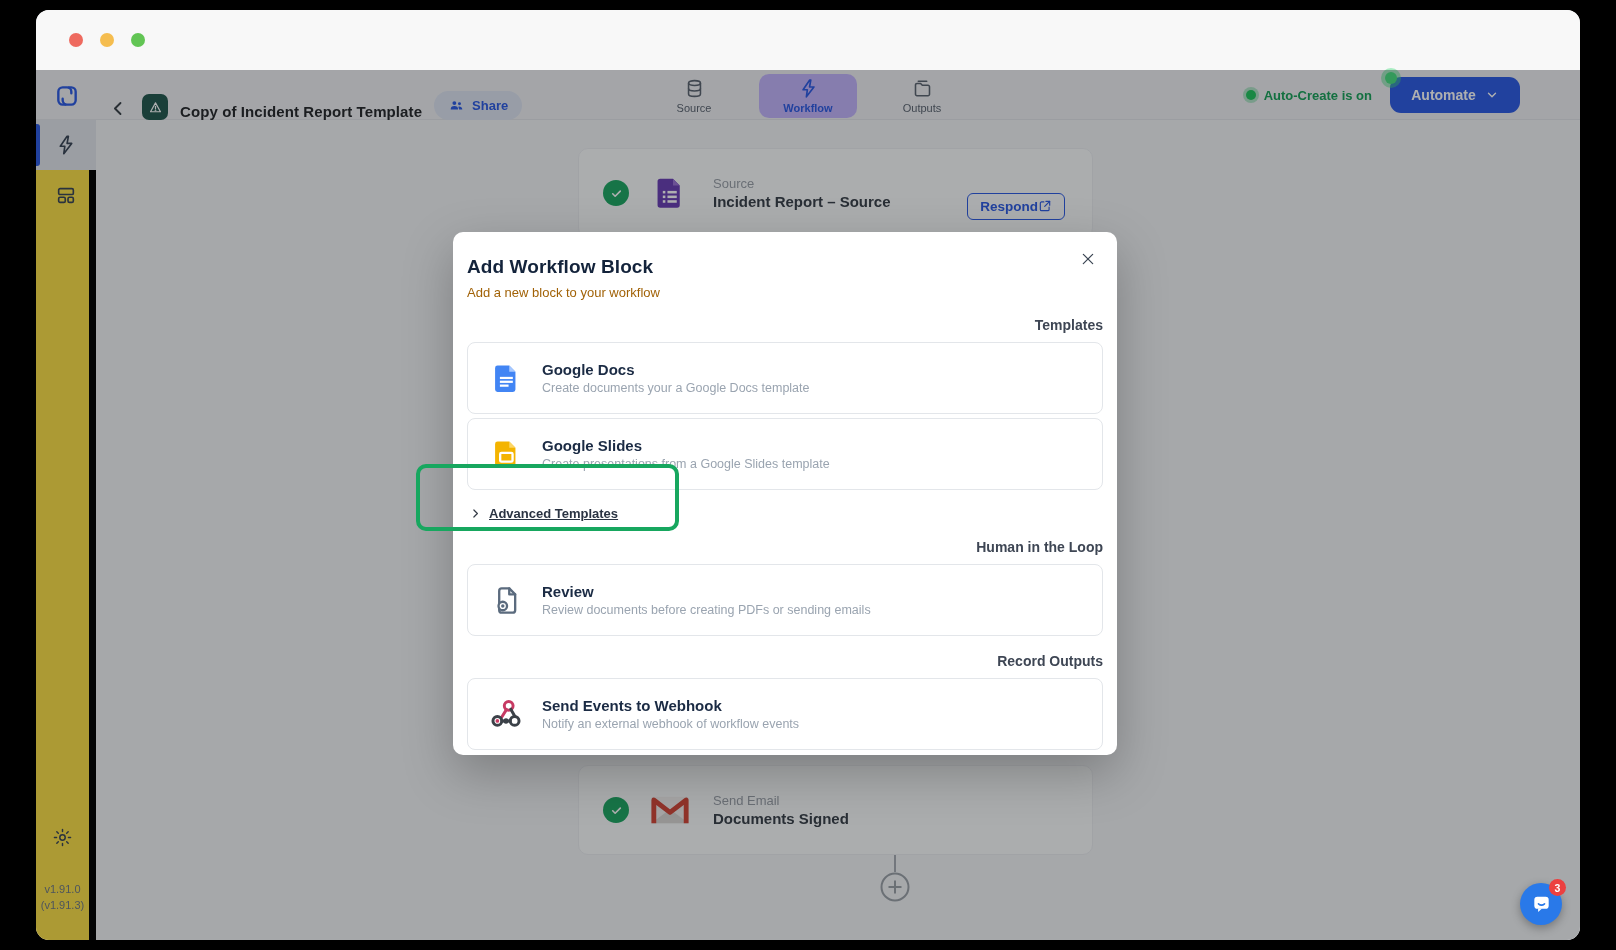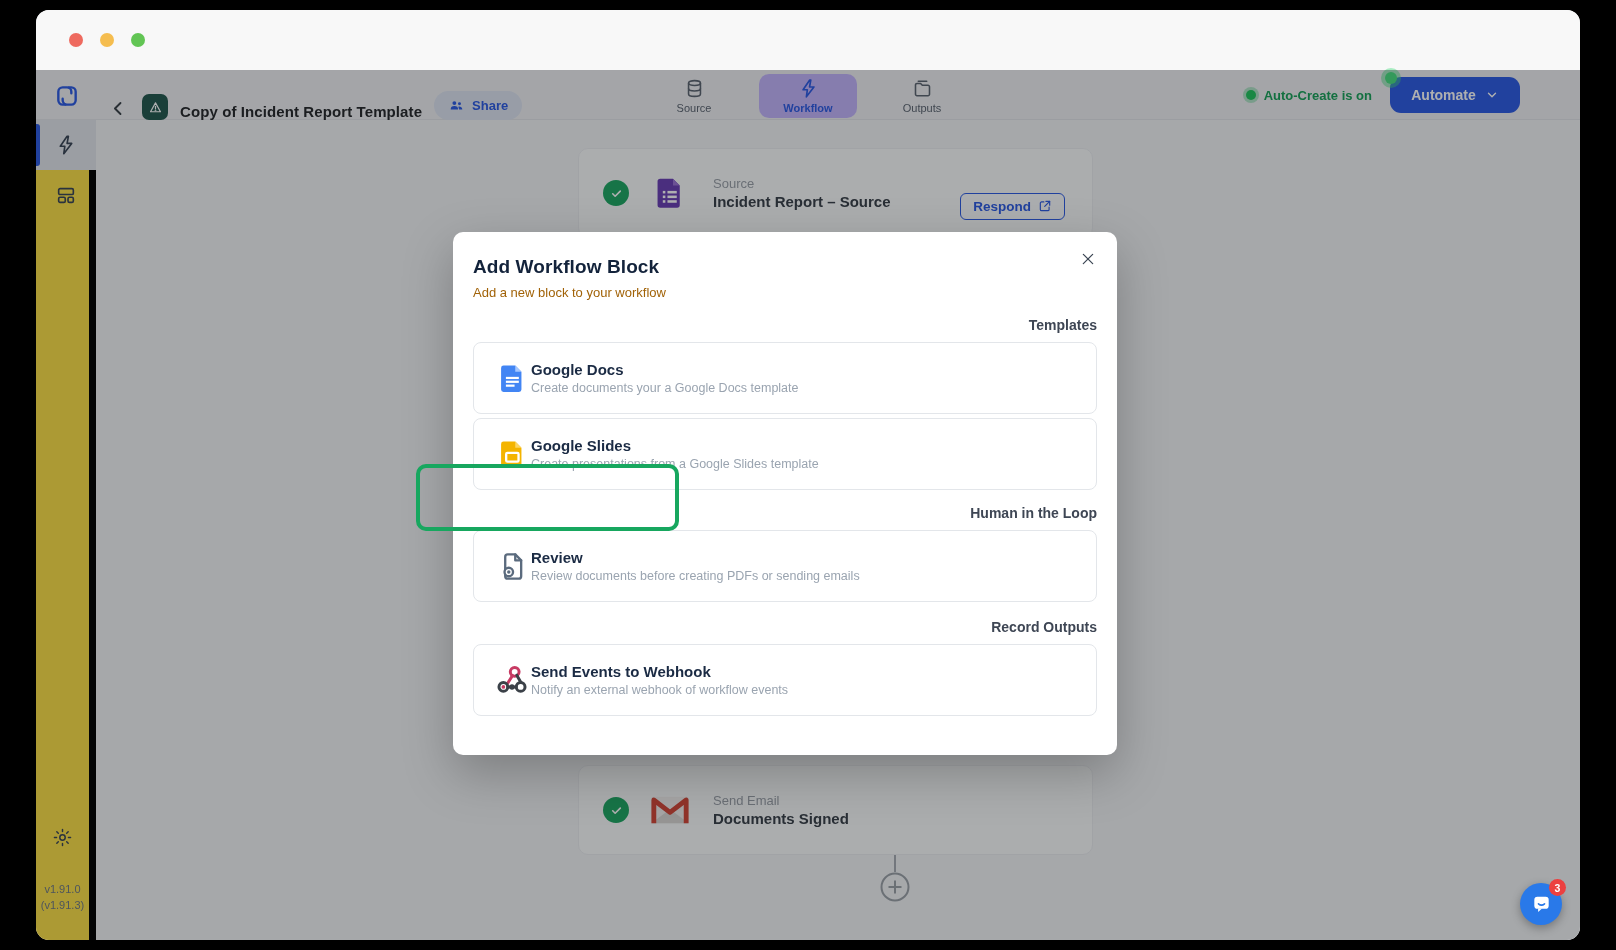--- a/index.html
+++ b/index.html
@@ -47,32 +47,32 @@
   .canvas { position:absolute; left:60px; top:110px; right:0; bottom:0; background:#f4f5f7; z-index:1; }
   .flow-card { position:absolute; left:482px; width:515px; height:90px; background:#fbfcfd; border:1px solid #eceef1; border-radius:10px; display:flex; align-items:center; padding:0 27px 0 24px; gap:15px; cursor:pointer; }
   .flow-card.source { top:28px; }
   .flow-card.email { top:645px; }
   .check-circle { width:26px; height:26px; border-radius:50%; background:#1fa863; display:flex; align-items:center; justify-content:center; flex:none; }
   .flow-icon { width:40px; display:flex; align-items:center; justify-content:center; flex:none; margin-left:6px; }
   .flow-text { display:flex; flex-direction:column; gap:2px; margin-left:8px; }
   .flow-type { font-size:13px; color:#9aa0a8; }
   .flow-title { font-size:15px; font-weight:700; color:#3a4149; }
   .flow-spacer { flex:1; }
-  .respond-btn { height:27px; border:1.4px solid #2d5be4; border-radius:6px; background:#fbfcfe; display:flex; align-items:center; gap:7px; padding:0 12px; cursor:pointer;margin-top:26px; }
+  .respond-btn { height:27px; border:1.4px solid #2d5be4; border-radius:6px; background:#fbfcfe; display:flex; align-items:center; gap:0; padding:0 12px; cursor:pointer;margin-top:26px; }
   .respond-btn span { font-size:13.5px; font-weight:800; color:#2d5be4; }
   .connector { position:absolute; left:782px; top:735px; }
 
   
   .overlay { position:absolute; left:0; top:60px; right:0; bottom:0; background:rgba(10,12,16,.33); z-index:5; }
-  .modal { position:absolute; left:417px; top:222px; width:664px; height:523px; background:#fff; border-radius:10px; box-shadow:0 18px 50px rgba(0,0,0,.25); z-index:10; padding:24px 20px; }
+  .modal { position:absolute; left:417px; top:222px; width:664px; height:523px; background:#fff; border-radius:10px; box-shadow:0 18px 50px rgba(0,0,0,.25); z-index:10; padding:24px 14px; }
   .modal-close { position:absolute; top:16px; right:18px; width:22px; height:22px; display:flex; align-items:center; justify-content:center; cursor:pointer; }
   .modal-title { font-size:19px; font-weight:800; color:#13233b; letter-spacing:.1px; }
   .modal-sub { margin-top:7px; font-size:13px; color:#a16207; }
   .section-heading { margin-top:17px; font-size:14px; font-weight:600; color:#3e4654;text-align:right; }
-  .block-card { margin-top:9px; height:72px; border:1px solid #e3e6ea; border-radius:8px; display:flex; align-items:center; padding:0 20px; gap:1px; cursor:pointer; background:#fff; }
+  .block-card { margin-top:9px; height:72px; border:1px solid #e3e6ea; border-radius:8px; display:flex; align-items:center; padding:0 20px; gap:18px; cursor:pointer; background:#fff; }
   .block-card + .block-card { margin-top:4px; }
   .block-icon { width:36px; display:flex; align-items:center; justify-content:center; flex:none; }
   .block-text { display:flex; flex-direction:column; gap:3px; }
   .block-title { font-size:15px; font-weight:700; color:#1b2b44; }
   .block-desc { font-size:12.5px; color:#9aa4b0; }
   .advanced-row { margin-top:12px; height:22px; display:flex; align-items:center; gap:7px; cursor:pointer; padding-left:2px; }
   .advanced-row span { font-size:13px; font-weight:700; color:#2a3342; text-decoration:underline; }
 
   
   .highlight-box { position:absolute; left:380px; top:454px; width:263px; height:67px; border:4px solid #17a75f; border-radius:10px; z-index:12; pointer-events:none; }
@@ -292,20 +292,26 @@
             <path d="M14 2.5 18.5 7H14Z" fill="#fcd666"></path>
             <rect x="7.4" y="10.8" width="9" height="6.4" rx="0.9" fill="none" stroke="#fff" stroke-width="1.7"></rect>
           </svg>
         </div>
         <div class="block-text">
           <div class="block-title">Google Slides</div>
           <div class="block-desc">Create presentations from a Google Slides template</div>
         </div>
       </div>
 
+      <div class="advanced-row">
+        <svg width="13" height="13" viewBox="0 0 24 24" fill="none" stroke="#343b46" stroke-width="2.2" stroke-linecap="round" stroke-linejoin="round">
+            <path d="m9 5.5 6.5 6.5L9 18.5"></path>
+          </svg>
+        <span>Advanced Templates</span>
+      </div>
 
       <div class="section-heading" style="margin-top:15px;">Human in the Loop</div>
 
       <div class="block-card">
         <div class="block-icon">
           <svg width="33" height="33" viewBox="0 0 24 24" fill="none" stroke="#5b6b7e" stroke-width="1.7" stroke-linecap="round" stroke-linejoin="round">
             <path d="M8.5 3.2H14l4.3 4.3V19a1.8 1.8 0 0 1-1.8 1.8H8.5A1.8 1.8 0 0 1 6.7 19V5a1.8 1.8 0 0 1 1.8-1.8Z"></path>
             <path d="M14 3.2v4.3h4.3"></path>
             <circle cx="9.3" cy="16" r="3.1" fill="#fff"></circle>
             <circle cx="9.3" cy="16" r="1.25" fill="#5b6b7e" stroke="none"></circle>

